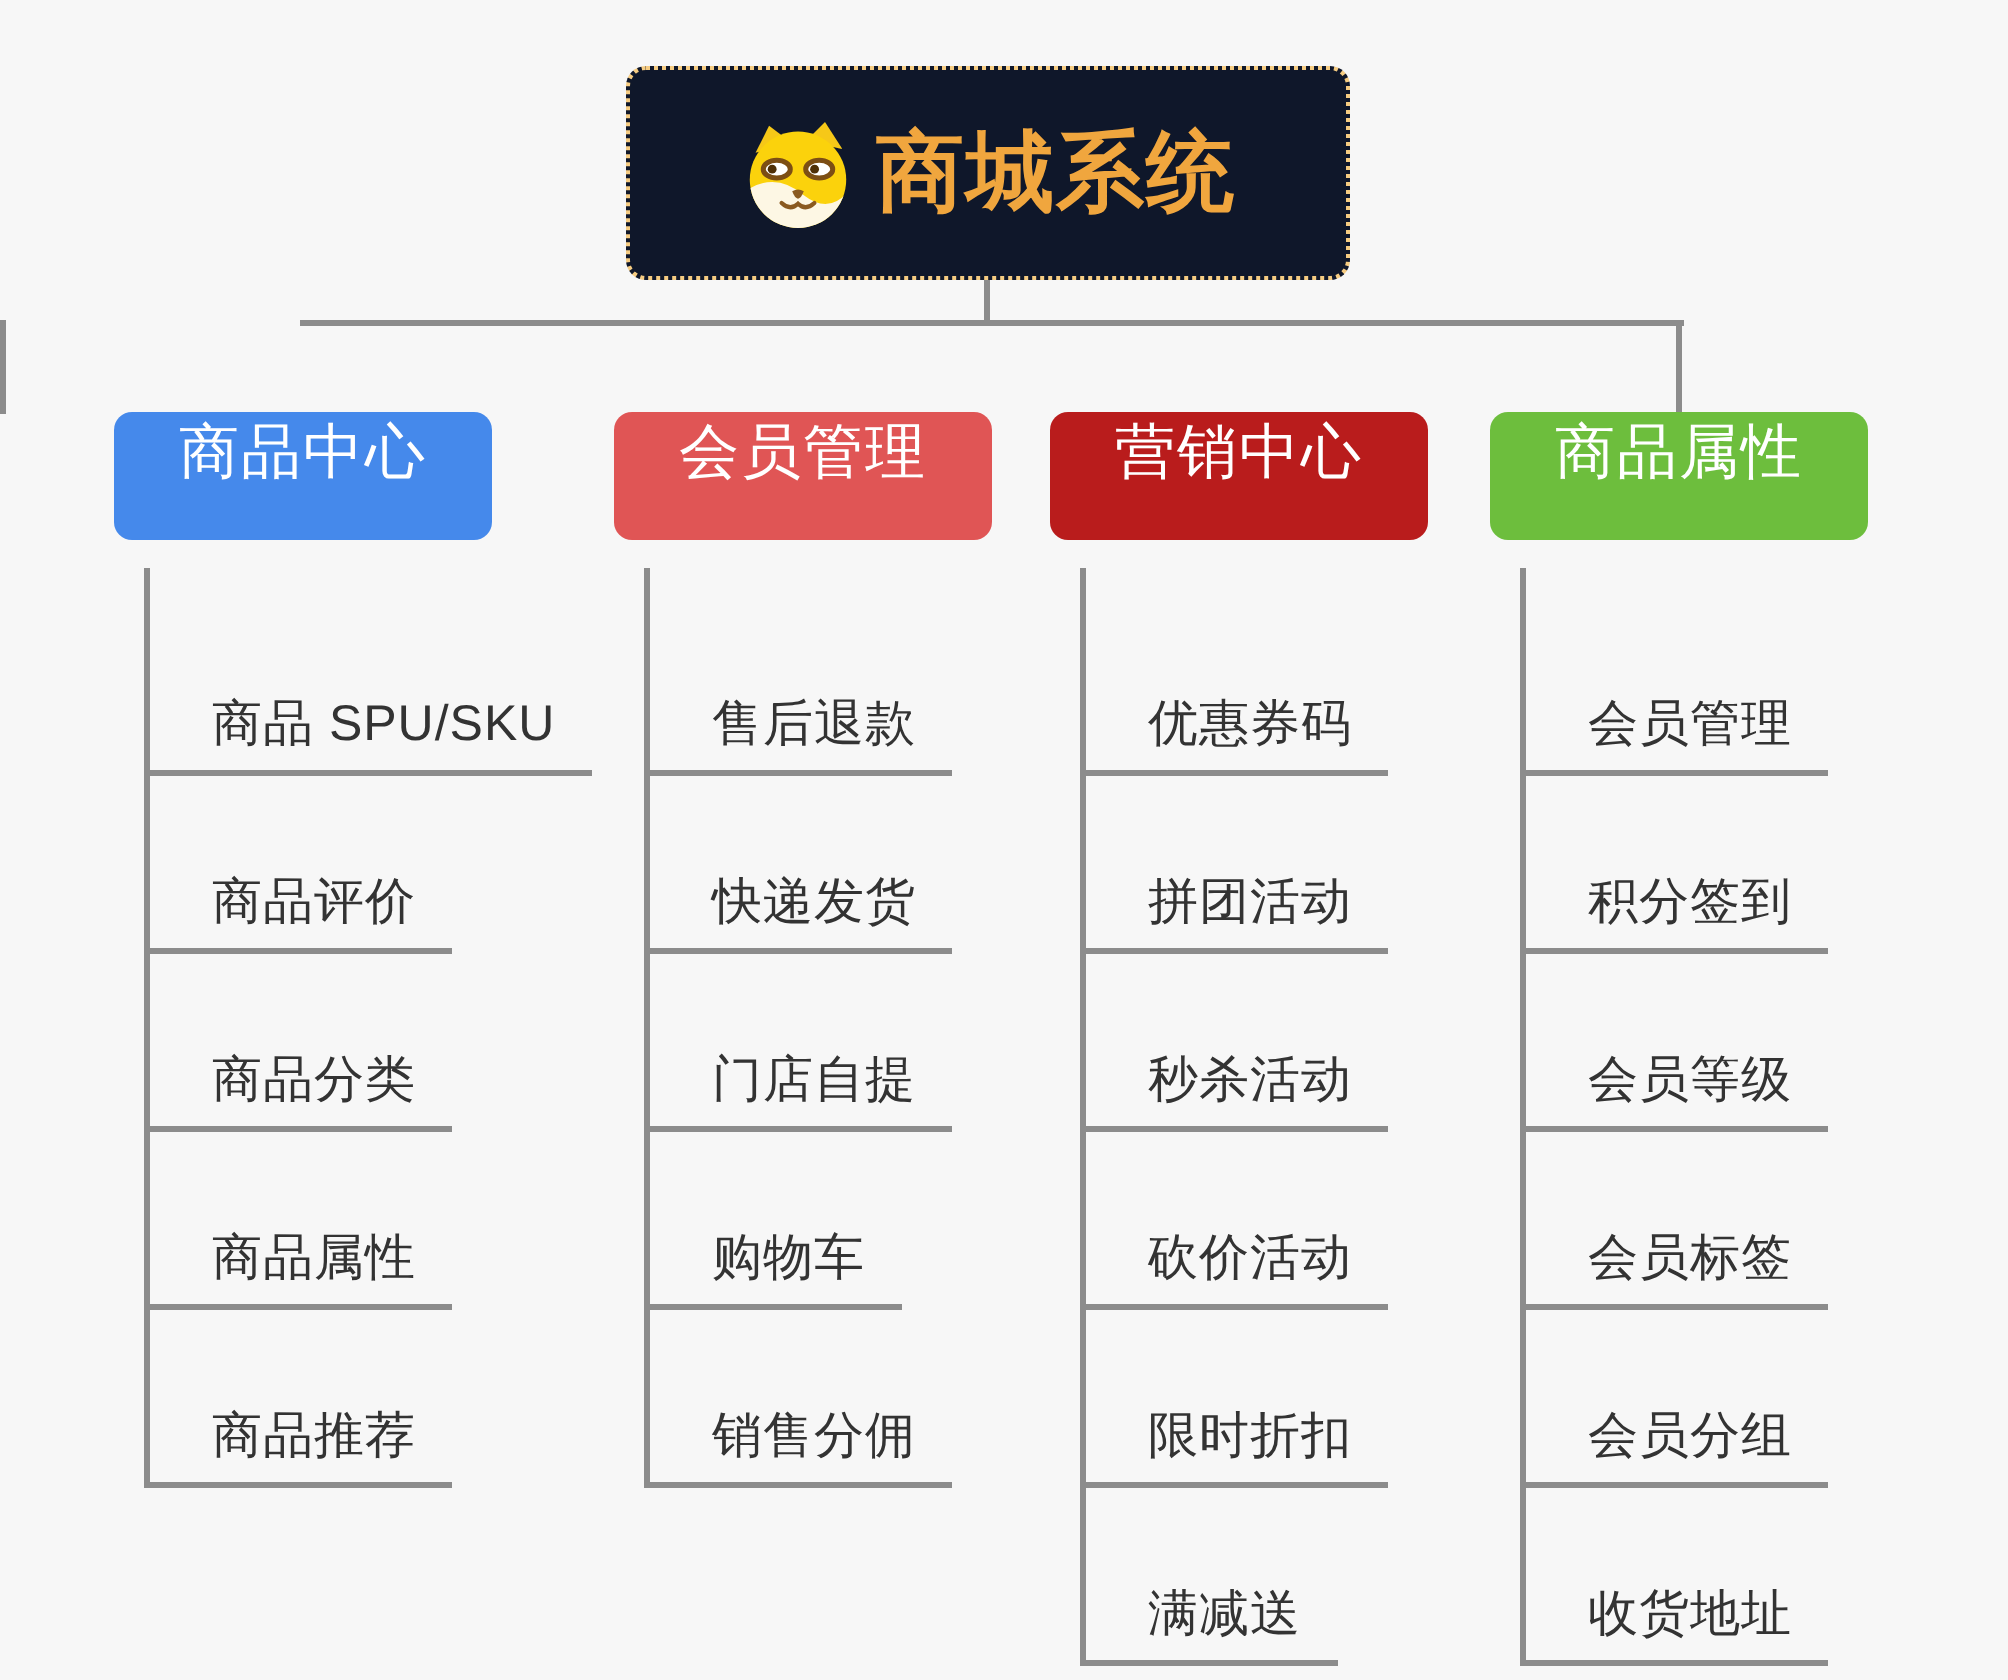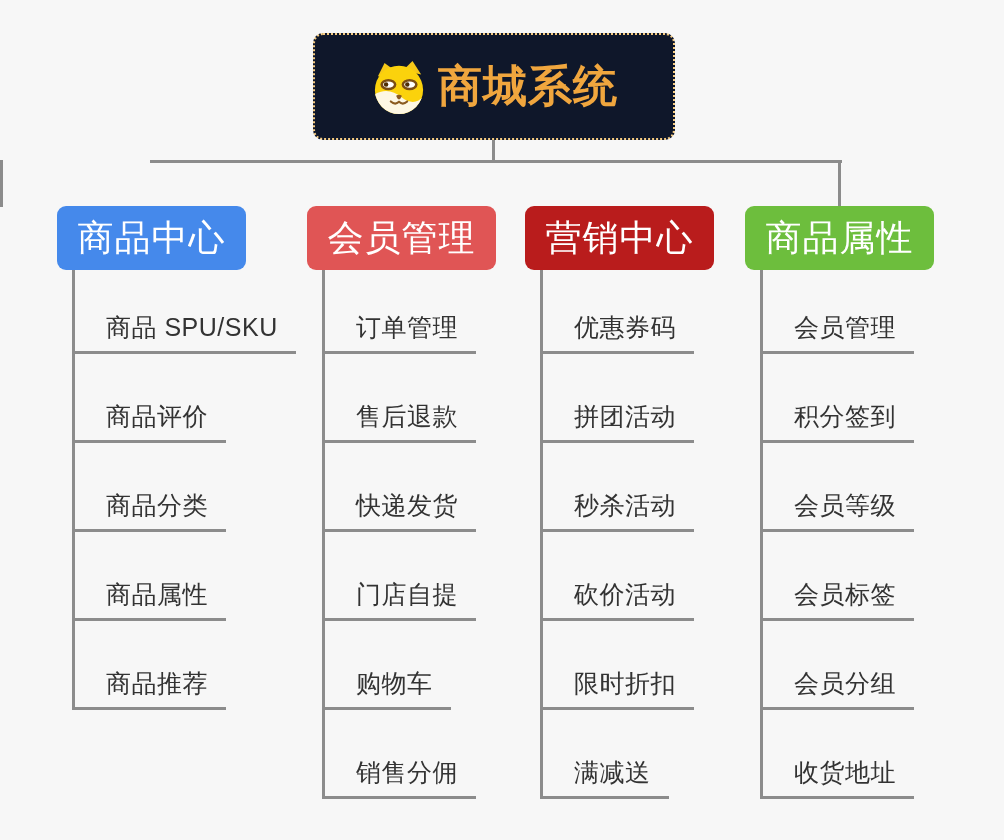--- a/index.html
+++ b/index.html
@@ -43,37 +43,37 @@
 
   
   #branches{position:absolute;inset:0;}
   .column{position:absolute;top:206px;width:260px;}
   .column:nth-child(1){left:57px;}
   .column:nth-child(2){left:307px;}
   .column:nth-child(3){left:525px;}
   .column:nth-child(4){left:745px;}
   .branch-box{
     width:189px;height:64px;border-radius:9px;
-    display:flex;align-items:center;justify-content:center;
-    color:#FFFFFF;font-size:36px;letter-spacing:1px;white-space:nowrap;
+    display:flex;align-items:flex-start;justify-content:center;
+    color:#FFFFFF;font-size:30px;letter-spacing:1px;white-space:nowrap;
   }
   .items{position:relative;margin-left:15px;}
   .items::before{
     content:'';position:absolute;left:0;top:0;bottom:0;width:3px;
     background:var(--connector);
   }
   .item{
     width:max-content;height:89px;
     display:flex;align-items:flex-end;
     padding:0 18px 7px 34px;
     border-bottom:3px solid var(--underline);
     font-size:25px;color:var(--item-text);letter-spacing:0.5px;
     white-space:nowrap;
   }
-  .item:first-child{height:84px;}
+  .item:first-child{height:104px;margin-top:14px;}
 </style>
 </head>
 <body>
 
 <div id="canvas">
 
   <div class="root-node">
     <span style="display:inline-flex;">
       <svg width="58" height="54" viewBox="0 0 60 56" aria-hidden="true">
         <path d="M8 17 L15 3 L27 12 Z" fill="#F6C818"></path>
@@ -115,21 +115,20 @@
           <div class="item">商品属性</div>
           <div class="item">商品推荐</div>
         </div>
   </div>
 
   <div class="column">
     <div class="branch-box" style="background: rgb(224, 85, 85);">
       <span>会员管理</span>
     </div>
     <div class="items">
-          <div class="item">订单管理</div>
           <div class="item">售后退款</div>
           <div class="item">快递发货</div>
           <div class="item">门店自提</div>
           <div class="item">购物车</div>
           <div class="item">销售分佣</div>
         </div>
   </div>
 
   <div class="column">
     <div class="branch-box" style="background: #b91c1c;">

